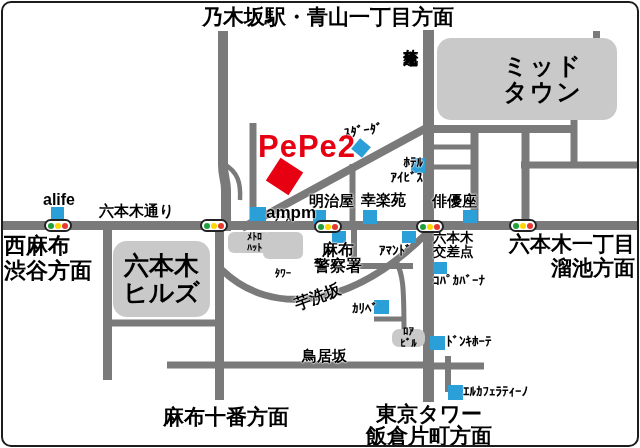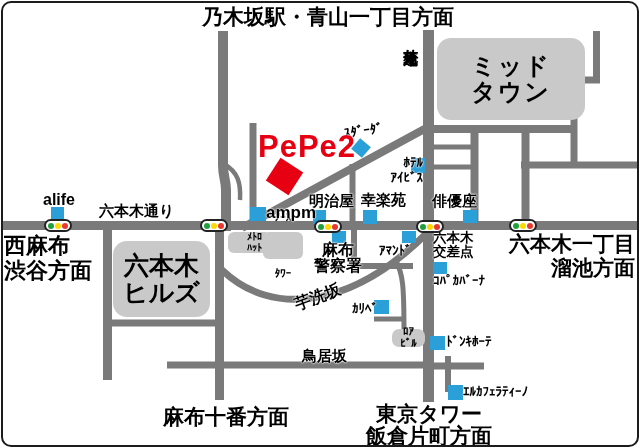--- a/index.html
+++ b/index.html
@@ -29,21 +29,21 @@
     position:absolute;width:28px;height:13px;background:#fff;border:2px solid #222;
     border-radius:8px;box-sizing:border-box;display:flex;align-items:center;
     justify-content:space-between;padding:0 2px;z-index:8;
   }
   .signal i{width:6px;height:6px;border-radius:50%;}
   .signal i.g{background:var(--sig-g);} .signal i.y{background:var(--sig-y);} .signal i.r{background:var(--sig-r);}
 
   
   #lbl-top{left:202px;top:6px;font-size:21px;}
   #lbl-gaien{left:403px;top:37px;font-size:15px;writing-mode:vertical-rl;letter-spacing:1px;}
-  #bldg-midtown{left:437px;top:38px;width:148px;height:82px;font-size:24px;letter-spacing:2px;}
+  #bldg-midtown{left:437px;top:38px;width:148px;height:82px;font-size:24px;letter-spacing:2px;padding-left:32px;}
   #lbl-stardust{left:344px;top:124px;font-size:13px;transform:rotate(-8deg);}
   #lbl-pepe2{left:258px;top:131px;font-size:31px;color:var(--red);letter-spacing:1px;}
   #lbl-ibis{left:378px;top:156px;width:45px;font-size:13px;text-align:right;line-height:1.12;}
   #lbl-alife{left:43px;top:192px;font-size:16px;}
   #lbl-roppongidori{left:99px;top:203px;font-size:15px;}
   #lbl-meijiya{left:303px;top:193px;font-size:15px;padding-left:6px;}
   #lbl-kourakuen{left:361px;top:192px;font-size:15px;}
   #lbl-haiyuza{left:432px;top:193px;font-size:15px;}
   #lbl-ampm{left:266px;top:204px;font-size:17px;}
   #lbl-west{left:4px;top:233px;font-size:22px;line-height:1.14;}

